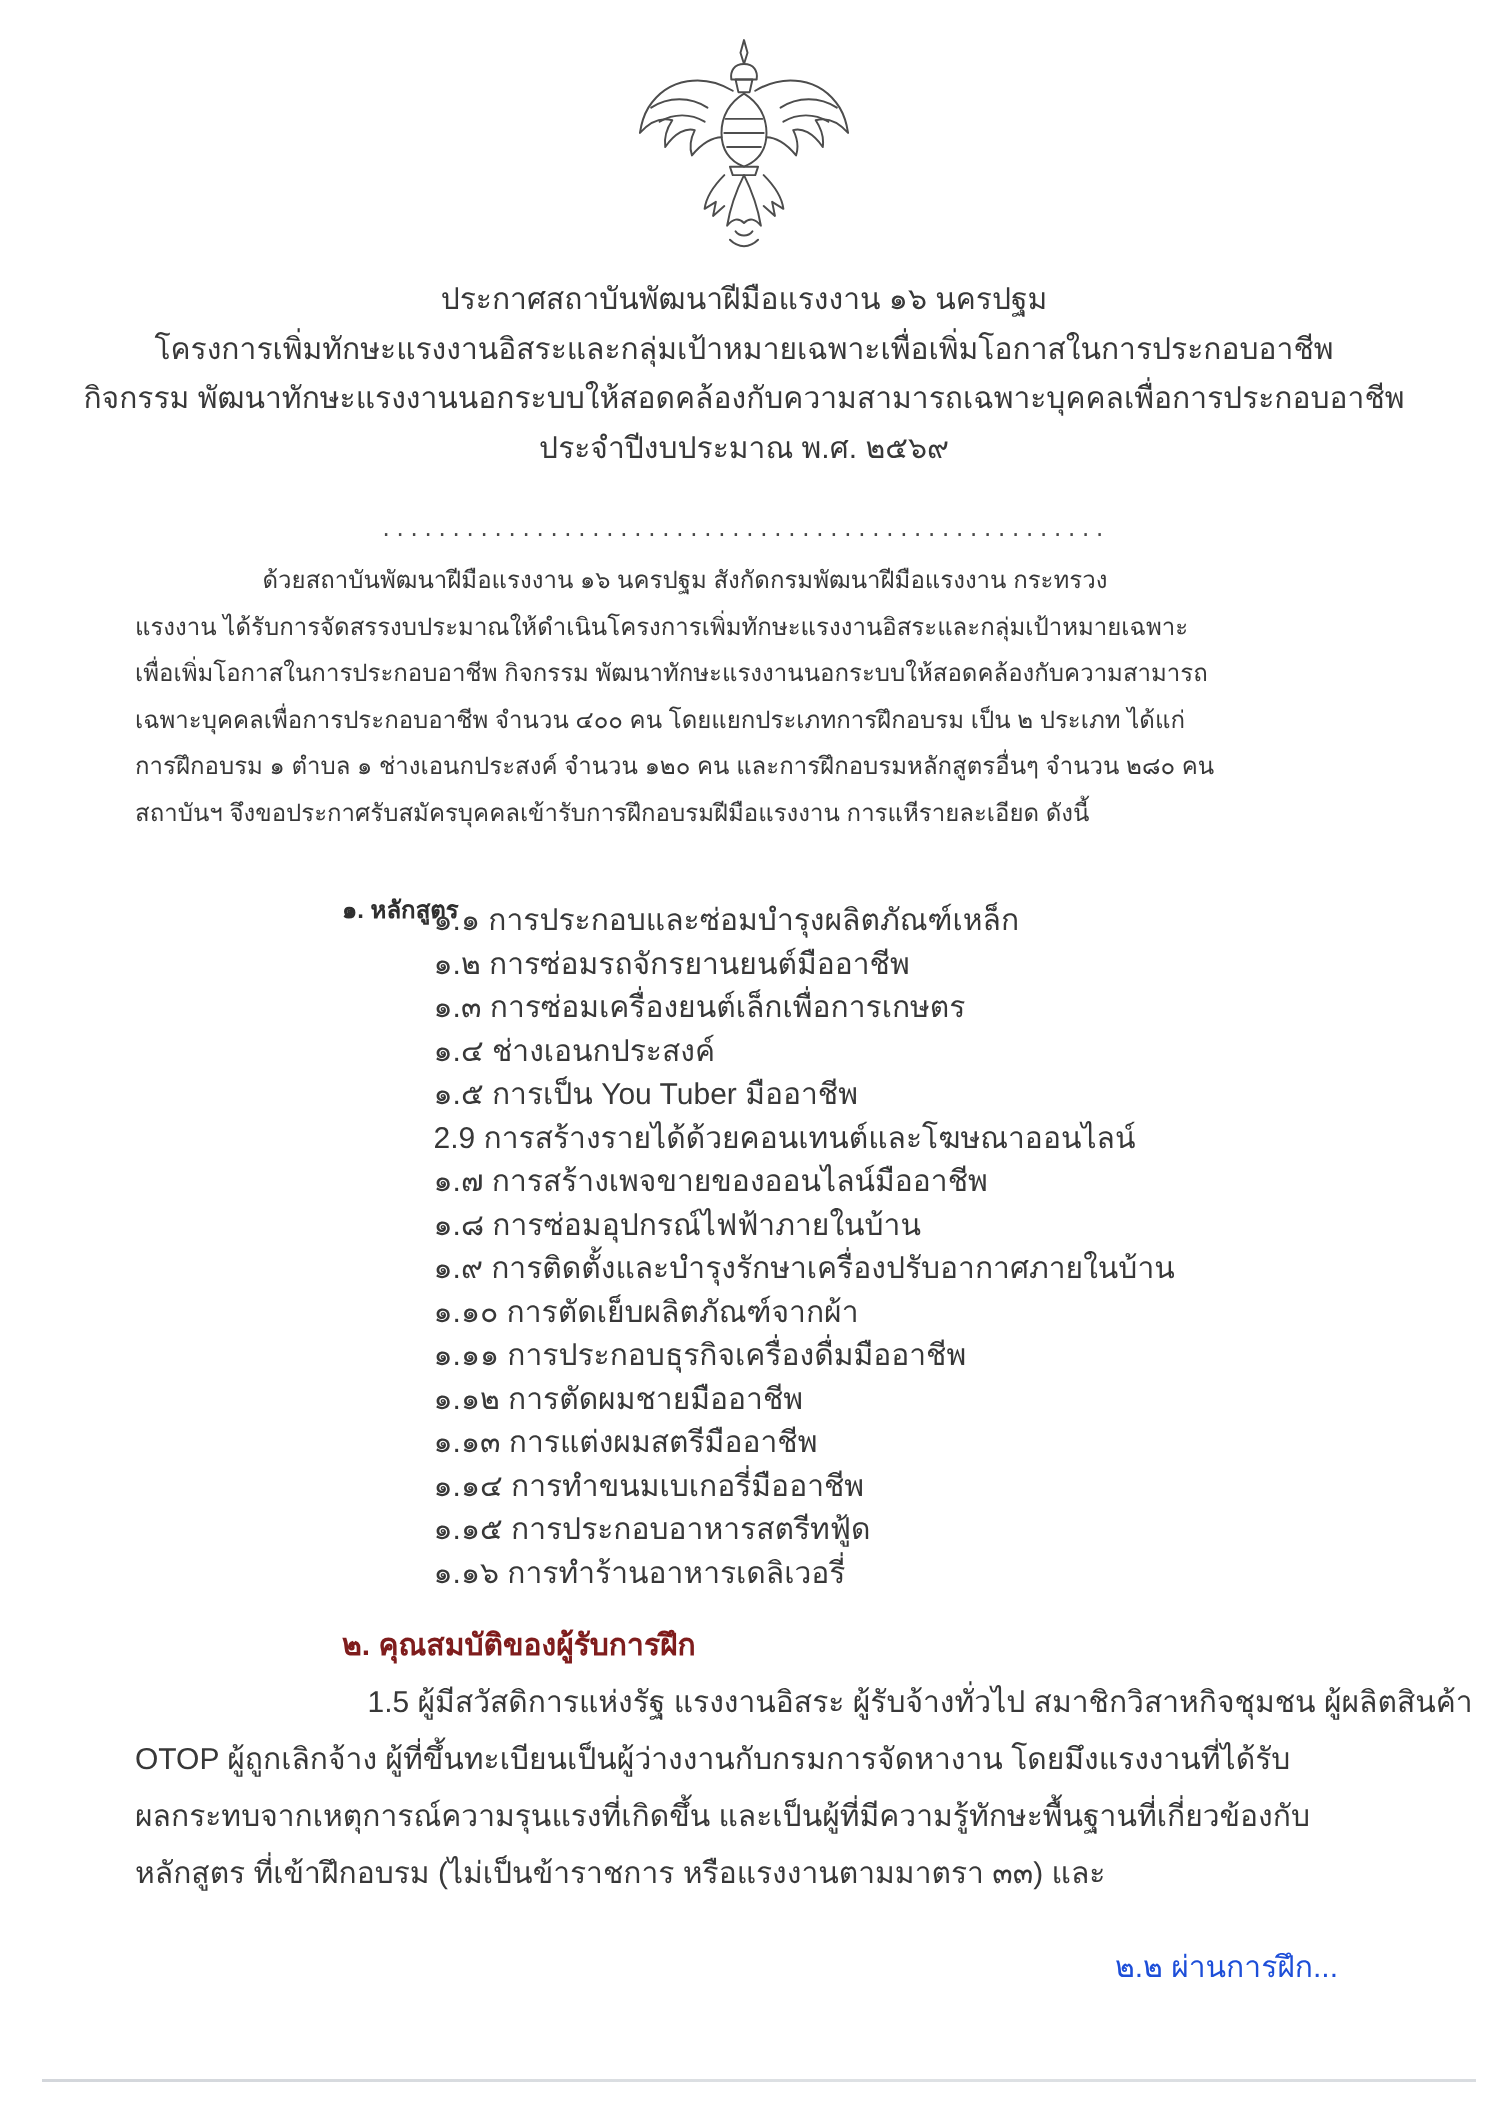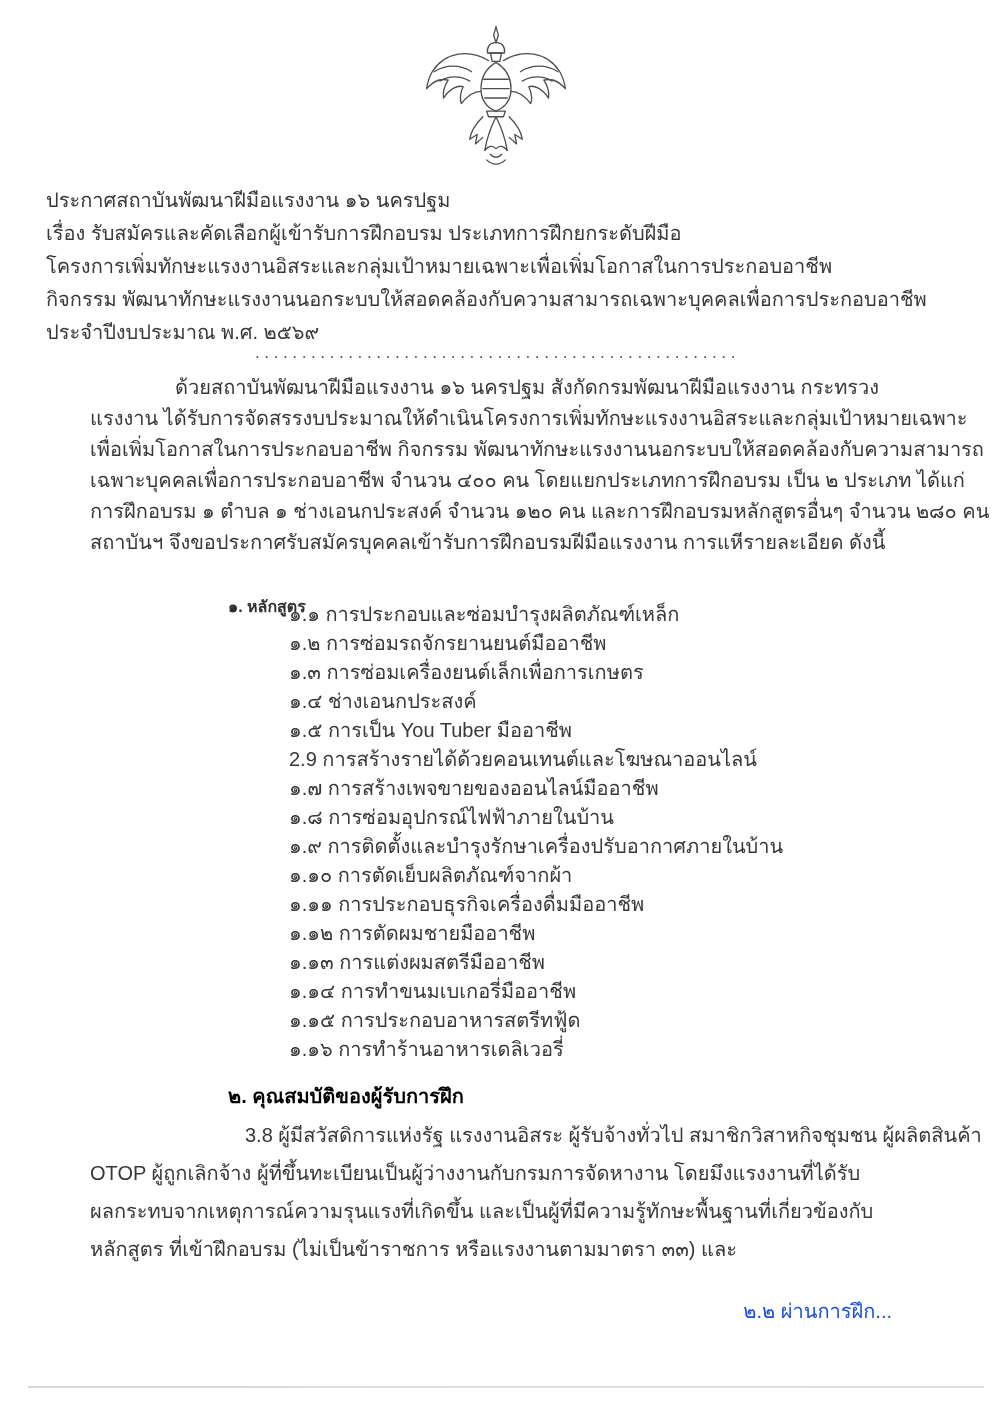--- a/index.html
+++ b/index.html
@@ -11,46 +11,46 @@
     font-family:"Liberation Sans","DejaVu Sans",sans-serif;
     color:#383838;
     overflow:hidden;
   }
   .emblem-wrap{
     position:absolute;top:22px;left:0;width:992px;
     display:flex;justify-content:center;
   }
   .title-block{
     position:absolute;top:184px;left:46px;width:900px;
-    text-align:left;font-size:20px;line-height:33px;
+    text-align:center;font-size:20px;line-height:33px;
   }
   .title-line{white-space:nowrap;}
   .dotted-sep{
     position:absolute;top:346px;left:0;width:992px;
     text-align:center;font-size:13px;letter-spacing:1.5px;color:#4a4a4a;
     font-family:"DejaVu Sans Mono",monospace;
   }
   .intro-block{
     position:absolute;top:372px;left:90px;width:815px;
-    font-size:20px;line-height:31px;
+    font-size:16px;line-height:31px;
   }
   .intro-line{white-space:nowrap;}
   .intro-line.first{text-indent:85px;}
   .sec1-heading{
     position:absolute;top:594px;left:228px;
     font-size:16px;font-weight:bold;color:#2f2f2f;white-space:nowrap;
   }
   .course-list{
     position:absolute;top:600px;left:253px;
     font-size:20px;line-height:29px;margin-left:36px;
   }
   .course-item{white-space:nowrap;}
   .sec2-heading{
     position:absolute;top:1080px;left:228px;
-    font-size:20px;font-weight:bold;color:#000000;white-space:nowrap;
+    font-size:20px;font-weight:bold;color:#7f1d1d;white-space:nowrap;
   }
   .clause21-block{
     position:absolute;top:1116px;left:90px;width:815px;
     font-size:20px;line-height:38px;
   }
   .clause21-line{white-space:nowrap;}
   .clause21-line.first{text-indent:155px;}
   .footer-cont{
     position:absolute;top:1295px;right:100px;
     font-size:20px;white-space:nowrap;color:#1d4ed8;
@@ -90,21 +90,20 @@
       <path d="M66,100 C58,108 53,116 52,124 l8,-5 -2,10 8,-7"></path>
       <path d="M94,100 C102,108 107,116 108,124 l-8,-5 2,10 -8,-7"></path>
 
       <path d="M80,100 C74,112 70,124 68,136 C72,131 76,130 80,134 C84,130 88,131 92,136 C90,124 86,112 80,100 z"></path>
       <path d="M74,140 C77,144 83,144 86,140 M70,146 C76,152 84,152 90,146"></path>
     </svg>
   </div>
 
   <div class="title-block">
     <div class="title-line">ประกาศสถาบันพัฒนาฝีมือแรงงาน ๑๖ นครปฐม</div>
-    <div class="title-line">เรื่อง รับสมัครและคัดเลือกผู้เข้ารับการฝึกอบรม ประเภทการฝึกยกระดับฝีมือ</div>
     <div class="title-line">โครงการเพิ่มทักษะแรงงานอิสระและกลุ่มเป้าหมายเฉพาะเพื่อเพิ่มโอกาสในการประกอบอาชีพ</div>
     <div class="title-line">กิจกรรม พัฒนาทักษะแรงงานนอกระบบให้สอดคล้องกับความสามารถเฉพาะบุคคลเพื่อการประกอบอาชีพ</div>
     <div class="title-line">ประจำปีงบประมาณ พ.ศ. ๒๕๖๙</div>
   </div>
 
   <div class="dotted-sep">....................................................</div>
 
   <div class="intro-block">
     <div class="intro-line first">ด้วยสถาบันพัฒนาฝีมือแรงงาน ๑๖ นครปฐม สังกัดกรมพัฒนาฝีมือแรงงาน กระทรวง</div>
     <div class="intro-line">แรงงาน ได้รับการจัดสรรงบประมาณให้ดำเนินโครงการเพิ่มทักษะแรงงานอิสระและกลุ่มเป้าหมายเฉพาะ</div>
@@ -129,21 +128,21 @@
     <div class="course-item">๑.๑๑ การประกอบธุรกิจเครื่องดื่มมืออาชีพ</div>
     <div class="course-item">๑.๑๒ การตัดผมชายมืออาชีพ</div>
     <div class="course-item">๑.๑๓ การแต่งผมสตรีมืออาชีพ</div>
     <div class="course-item">๑.๑๔ การทำขนมเบเกอรี่มืออาชีพ</div>
     <div class="course-item">๑.๑๕ การประกอบอาหารสตรีทฟู้ด</div>
     <div class="course-item">๑.๑๖ การทำร้านอาหารเดลิเวอรี่</div>
   </div>
 
   <div class="sec2-heading">๒. คุณสมบัติของผู้รับการฝึก</div>
   <div class="clause21-block">
-    <div class="clause21-line first">3.8 ผู้มีสวัสดิการแห่งรัฐ แรงงานอิสระ ผู้รับจ้างทั่วไป สมาชิกวิสาหกิจชุมชน ผู้ผลิตสินค้า</div>
+    <div class="clause21-line first">1.5 ผู้มีสวัสดิการแห่งรัฐ แรงงานอิสระ ผู้รับจ้างทั่วไป สมาชิกวิสาหกิจชุมชน ผู้ผลิตสินค้า</div>
     <div class="clause21-line">OTOP ผู้ถูกเลิกจ้าง ผู้ที่ขึ้นทะเบียนเป็นผู้ว่างงานกับกรมการจัดหางาน โดยมึงแรงงานที่ได้รับ</div>
     <div class="clause21-line">ผลกระทบจากเหตุการณ์ความรุนแรงที่เกิดขึ้น และเป็นผู้ที่มีความรู้ทักษะพื้นฐานที่เกี่ยวข้องกับ</div>
     <div class="clause21-line">หลักสูตร ที่เข้าฝึกอบรม (ไม่เป็นข้าราชการ หรือแรงงานตามมาตรา ๓๓) และ</div>
   </div>
 
   <div class="footer-cont">๒.๒ ผ่านการฝึก...</div>
 
   <div class="scan-edge-bottom"></div>
 
 </div>

